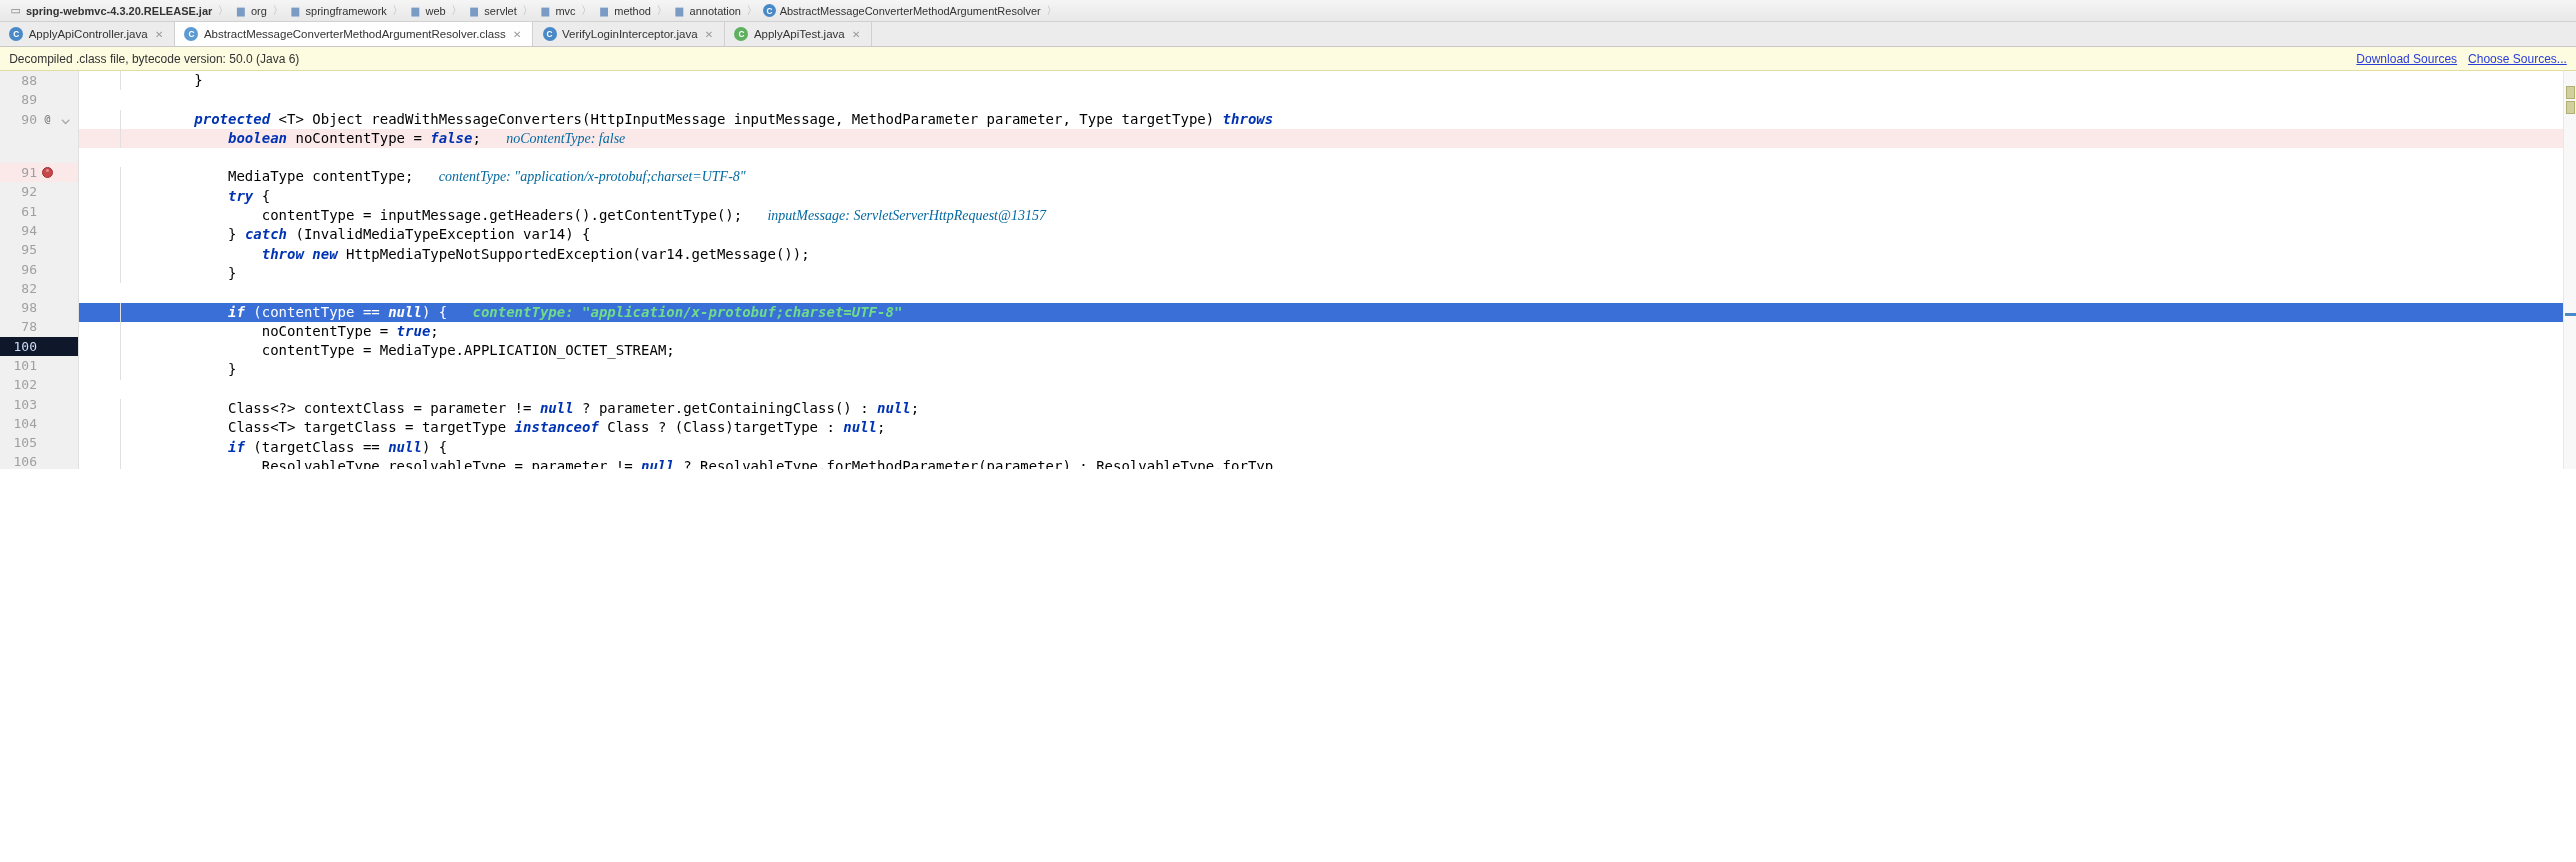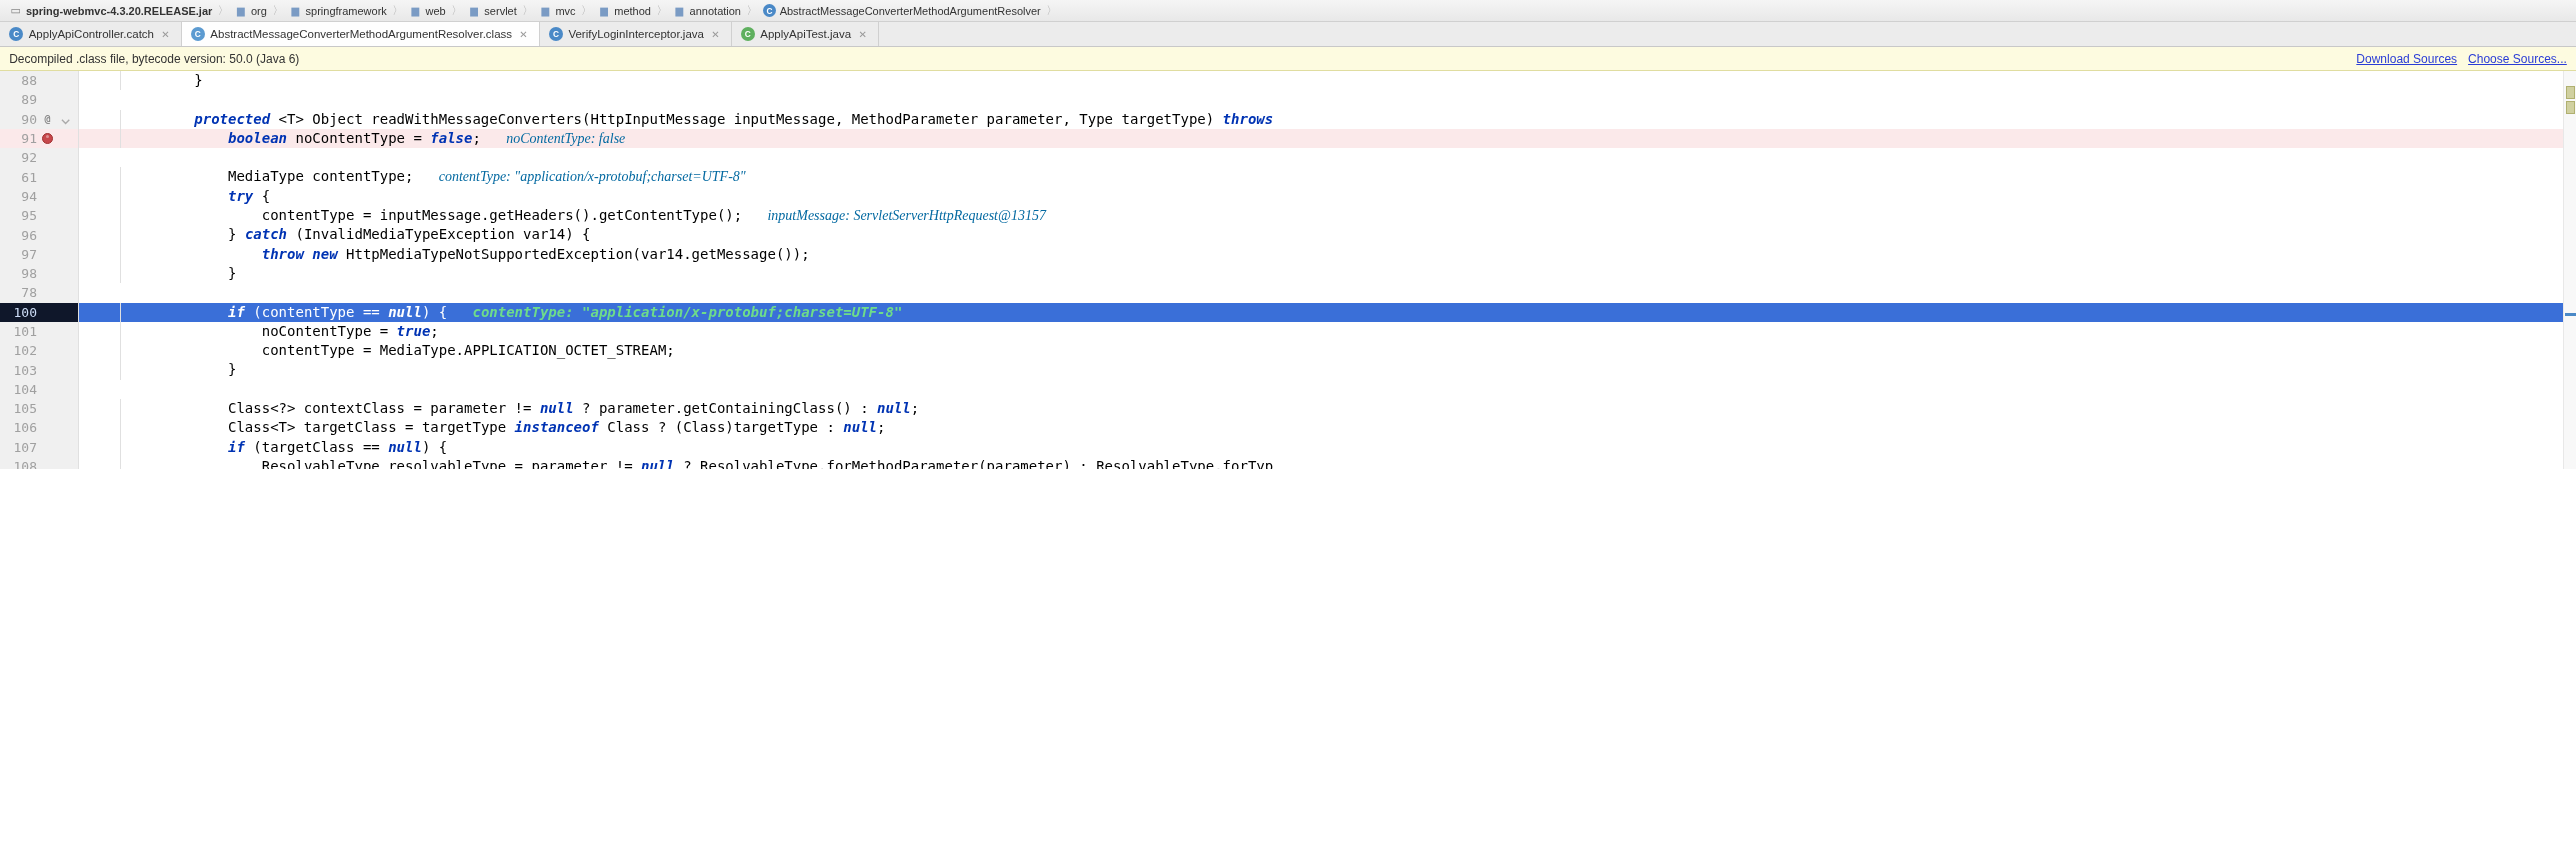--- a/index.html
+++ b/index.html
@@ -270,21 +270,21 @@
     <div class="breadcrumb-item">
       <span class="breadcrumb-icon class-icon">C</span>
       <span>AbstractMessageConverterMethodArgumentResolver</span>
     </div>
     <span class="breadcrumb-sep">〉</span>
   </div>
 
 <div class="tab-bar" id="tabs">
     <div class="tab">
       <span class="tab-icon class-circ">C</span>
-      <span>ApplyApiController.catch</span>
+      <span>ApplyApiController.java</span>
       <span class="tab-close">✕</span>
     </div>
     <div class="tab active">
       <span class="tab-icon class-circ decomp">C</span>
       <span>AbstractMessageConverterMethodArgumentResolver.class</span>
       <span class="tab-close">✕</span>
     </div>
     <div class="tab">
       <span class="tab-icon class-circ">C</span>
       <span>VerifyLoginInterceptor.java</span>
@@ -304,29 +304,29 @@
   <a class="notice-link">Choose Sources...</a>
 </div>
 
 <div class="editor-area">
   <div class="gutter" id="gutter">
       <div class="gutter-row">88</div>
       <div class="gutter-row">89</div>
       <div class="gutter-row">90<span class="gutter-marker override-icon">@</span><span class="gutter-arrow"><svg width="9.2" height="9.2" viewBox="0 0 10 10">
             <path d="M1 3 L5 7 L9 3" stroke="#aaa" fill="none" stroke-width="1.5"></path>
           </svg></span></div>
-      <div class="gutter-row" style="background: rgb(251, 233, 234);">91<span class="gutter-marker">
+      <div class="gutter-row" style="background: rgb(251, 233, 234); margin-top: 34px;">91<span class="gutter-marker">
           <span class="bp-icon"></span>
         </span></div>
       <div class="gutter-row">92</div>
       <div class="gutter-row">61</div>
       <div class="gutter-row">94</div>
       <div class="gutter-row">95</div>
       <div class="gutter-row">96</div>
-      <div class="gutter-row">97</div>
+      <div class="gutter-row">82</div>
       <div class="gutter-row">98</div>
       <div class="gutter-row">78</div>
       <div class="gutter-row" style="background: #0f172a; color: rgb(205, 221, 247);">100</div>
       <div class="gutter-row">101</div>
       <div class="gutter-row">102</div>
       <div class="gutter-row">103</div>
       <div class="gutter-row">104</div>
       <div class="gutter-row">105</div>
       <div class="gutter-row">106</div>
       <div class="gutter-row">107</div>

